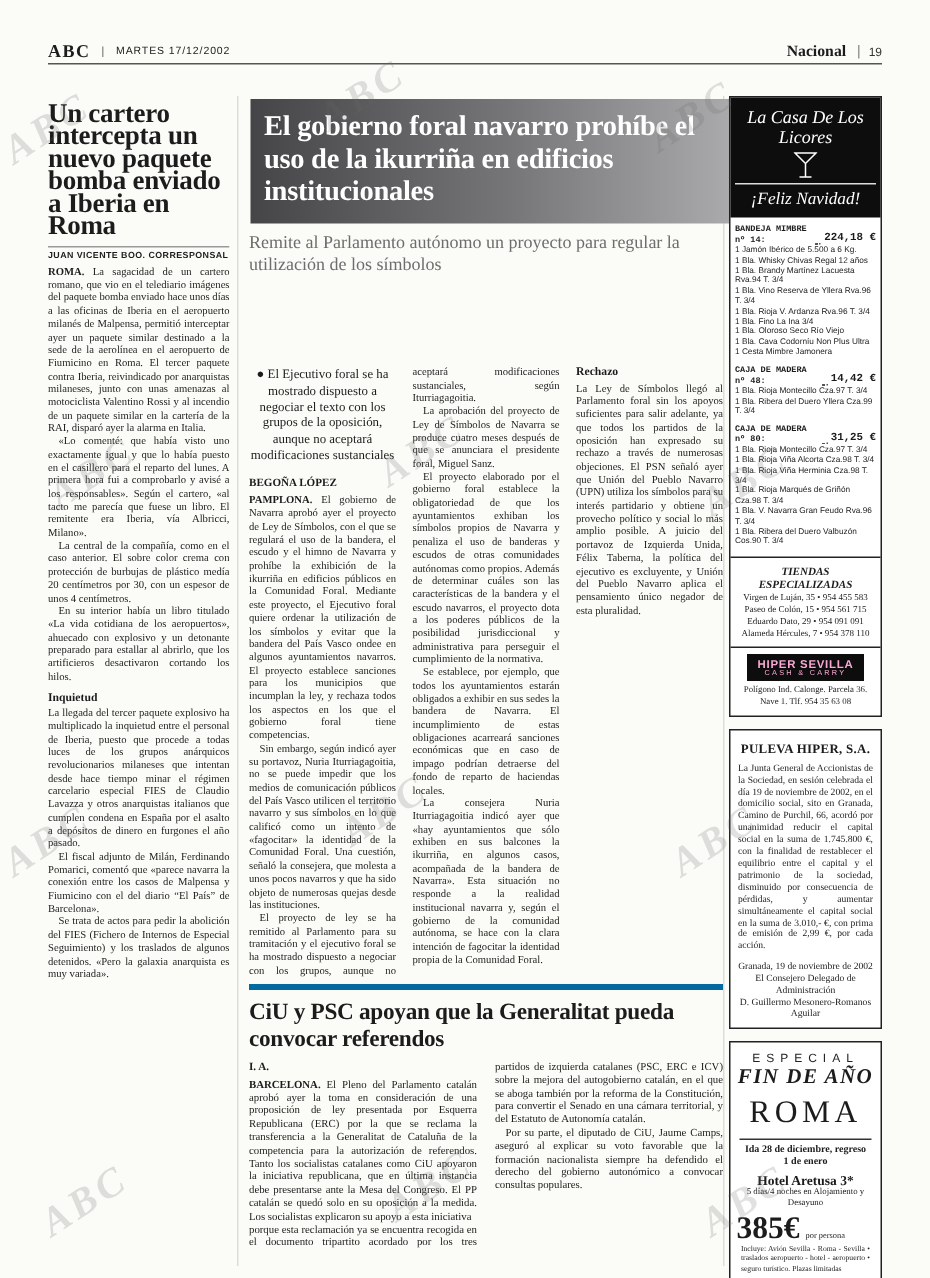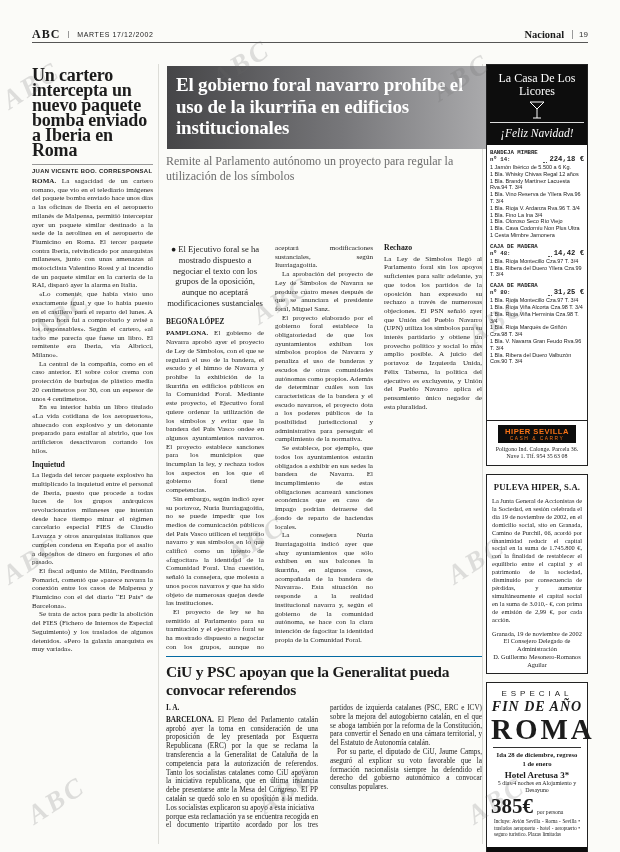--- a/index.html
+++ b/index.html
@@ -45,58 +45,58 @@
   .standfirst{position:absolute;left:166px;top:154px;width:302px;font-size:12px;line-height:15px;color:#6d6d6d}
 
   
   .mainbody{position:absolute;left:166px;top:244px;width:316px;height:410px;overflow:hidden;
             column-count:3;column-gap:11px;column-fill:auto;
             font-size:7.1px;line-height:8.7px;text-align:justify}
   .lead{font-size:8.6px;line-height:10.8px;text-align:center;margin-bottom:9px}
 
   
   .ciu{position:absolute;left:166px;top:656px;width:316px;height:190px;overflow:hidden}
-  .ciu h2{border-top:1px solid #0369a1;padding-top:6px;font-size:15.5px;line-height:17.5px;font-weight:bold;
+  .ciu h2{border-top:4px solid #0369a1;padding-top:6px;font-size:15.5px;line-height:17.5px;font-weight:bold;
           letter-spacing:-.2px;margin-bottom:6px}
   .ciu .cols{column-count:2;column-gap:12px;column-fill:auto;height:128px;overflow:hidden;
              font-size:7.2px;line-height:8.8px;text-align:justify}
 
   
   .ads{position:absolute;left:486px;top:64px;width:102px}
   .ad{border:1px solid #222;margin-bottom:8px;background:#fff}
   .ad.licores{min-height:402px;display:flex;flex-direction:column}
   .lic-top{background:#0d0d0d;color:#fff;text-align:center;padding:7px 3px 4px}
-  .lic-brand{font-size:12px;line-height:13px}
+  .lic-brand{font-style:italic;font-size:12px;line-height:13px}
   .glass{display:block;margin:3px auto 2px}
   .lic-greet{border-top:1px solid #ddd;margin-top:3px;padding:4px 0 2px;font-weight:normal;font-style:italic;font-size:11.5px}
   .lic-list{padding:4px 3px 2px;flex:1}
   .lic-sec{margin-bottom:4px}
   .lic-head{display:flex;align-items:flex-end;font-family:Liberation Mono, monospace;font-weight:bold;font-size:5.7px}
   .lic-head .dots{flex:1;border-bottom:1px dotted #555;margin:0 2px;min-width:4px}
   .lic-head .price{font-size:7.2px;white-space:nowrap}
   .lic-items{list-style:none;font-family:"Liberation Sans",sans-serif;font-size:5.5px;line-height:6.8px;color:#222;margin-top:1px;text-align:left}
   .tiendas{border-top:1px solid #222;text-align:center;padding:4px 2px}
   .t-title{font-weight:bold;font-style:italic;font-size:7.4px;margin-bottom:2px}
   .t-line{font-size:6px;line-height:7.8px}
   .hiper{border-top:1px solid #222;text-align:center;padding:4px 2px 5px}
-  .hiper-logo{display:inline-block;background:#0d0d0d;color:#f97316;padding:2px 7px;font-family:"Liberation Sans",sans-serif}
+  .hiper-logo{display:inline-block;background:#0d0d0d;color:#f9a8d4;padding:2px 7px;font-family:"Liberation Sans",sans-serif}
   .hiper-name{font-weight:bold;font-size:7.6px;letter-spacing:.5px}
   .hiper-sub{font-size:4.9px;letter-spacing:1.5px}
   .hiper-addr{font-size:5.9px;line-height:7.2px;margin-top:2px}
 
   .ad.puleva{min-height:180px;padding:7px 5px 5px;font-size:6.4px}
   .p-title{text-align:center;font-weight:bold;font-size:8.6px;letter-spacing:.2px;margin-bottom:5px}
   .p-body{text-align:justify;line-height:7.9px}
   .p-date{text-align:center;margin-top:6px;line-height:7.8px}
   .p-sign{text-align:center;line-height:7.8px}
 
   .ad.roma{min-height:172px;padding:6px 4px 0;text-align:center;display:flex;flex-direction:column}
   .r-esp{font-family:"Liberation Sans",sans-serif;font-size:8px;letter-spacing:4px;color:#222}
   .r-fin{font-size:14px;font-weight:bold;font-style:italic;letter-spacing:1px;margin-top:1px}
-  .r-city{font-size:29px;line-height:29px;font-weight:bold;letter-spacing:3px}
+  .r-city{font-size:21px;line-height:29px;font-weight:normal;letter-spacing:3px}
   .r-rule{border-top:1px solid #333;margin:3px 2px}
   .r-dates{font-weight:bold;font-size:6.7px;line-height:8.2px;padding:0 4px}
   .r-hotel{font-weight:bold;font-size:9px;margin-top:2px}
   .r-nights{font-size:5.9px;line-height:7.2px}
   .r-pricerow{display:flex;align-items:flex-end;justify-content:flex-start;gap:4px;margin:2px 0 1px}
   .r-price{font-size:21px;font-weight:bold;line-height:21px}
   .r-pp{font-size:5.6px;padding-bottom:2px}
   .r-inc{font-size:5.1px;line-height:6.3px;text-align:justify;padding:0 3px;margin-bottom:3px}
   .r-brandbar{display:flex;align-items:center;justify-content:space-between;background:#0d0d0d;color:#fff;
               margin:auto -4px 0;padding:3px 4px}
@@ -223,20 +223,27 @@
           <ul class="lic-items">
             <li>1 Bla. Rioja Montecillo Cza.97 T. 3/4</li>
             <li>1 Bla. Rioja Viña Alcorta Cza.98 T. 3/4</li>
             <li>1 Bla. Rioja Viña Herminia Cza.98 T. 3/4</li>
             <li>1 Bla. Rioja Marqués de Griñón Cza.98 T. 3/4</li>
             <li>1 Bla. V. Navarra Gran Feudo Rva.96 T. 3/4</li>
             <li>1 Bla. Ribera del Duero Valbuzón Cos.90 T. 3/4</li>
           </ul>
         </div>
       </div>
+      <div class="tiendas">
+        <div class="t-title">TIENDAS ESPECIALIZADAS</div>
+        <div class="t-line">Virgen de Luján, 35 • 954 455 583</div>
+        <div class="t-line">Paseo de Colón, 15 • 954 561 715</div>
+        <div class="t-line">Eduardo Dato, 29 • 954 091 091</div>
+        <div class="t-line">Alameda Hércules, 7 • 954 378 110</div>
+      </div>
       <div class="hiper">
         <div class="hiper-logo">
           <div class="hiper-name">HIPER SEVILLA</div>
           <div class="hiper-sub">CASH &amp; CARRY</div>
         </div>
         <div class="hiper-addr">Polígono Ind. Calonge. Parcela 36. Nave 1. Tlf. 954 35 63 08</div>
       </div>
     </div>
 
     <div class="ad puleva">

